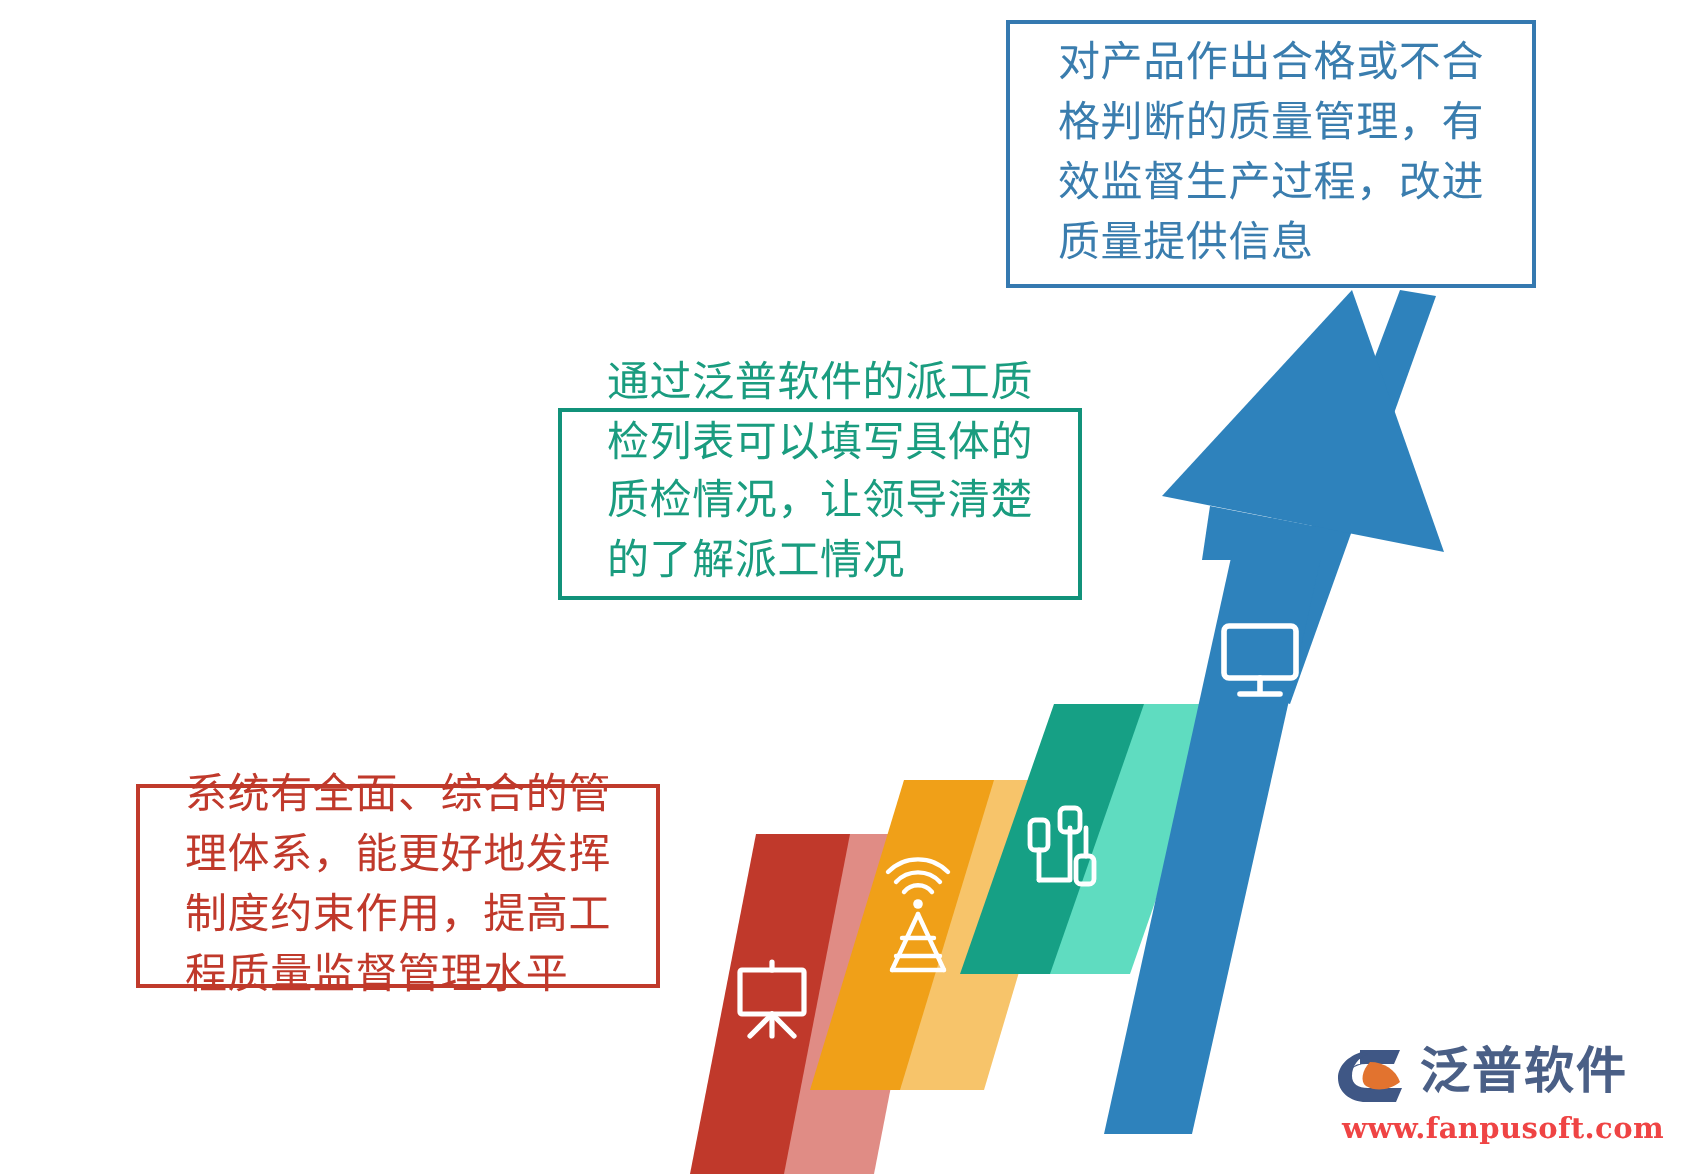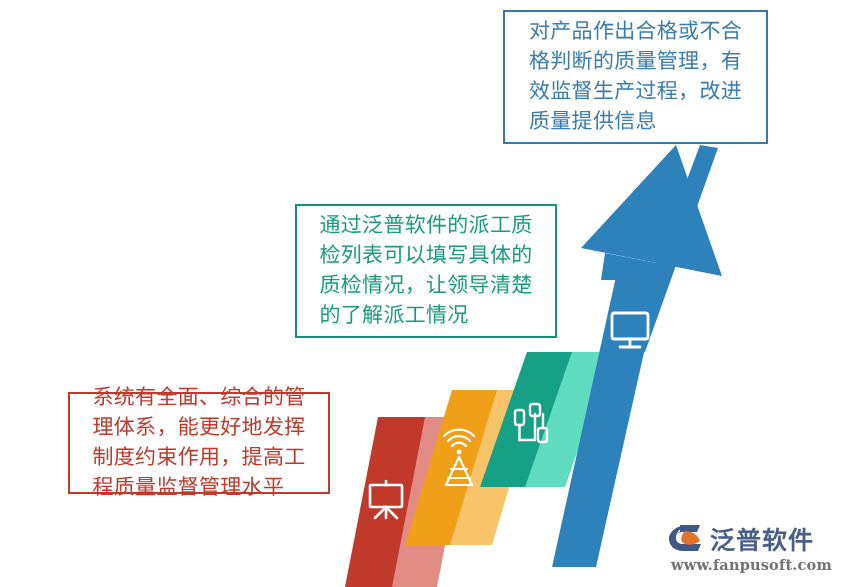--- a/index.html
+++ b/index.html
@@ -44,25 +44,26 @@
   #callout-blue {
     left: 503px;
     top: 10px;
     width: 265px;
     height: 134px;
     border-color: #3579b0;
   }
   #callout-blue .callout-text { color: #3a7dae; }
 
   #callout-green {
-    left: 295px;
+    left: 279px;
     top: 204px;
     width: 262px;
-    height: 134px;
+    height: 96px;
     border-color: #11927a;
+    align-items: flex-end;
   }
   #callout-green .callout-text { color: #1a9c7f; }
 
   #callout-red {
     left: 68px;
     top: 392px;
     width: 262px;
     height: 102px;
     border-color: #c03a2b;
   }
@@ -83,37 +84,37 @@
     position: absolute;
     right: 14px;
     bottom: 14px;
     z-index: 40;
     display: flex;
     flex-direction: column;
     align-items: flex-start;
   }
   #logo-row {
     display: flex;
-    align-items: flex-end;
+    align-items: flex-start;
     gap: 4px;
   }
   #logo-mark { display: block; }
   #logo-name {
     font-family: "DejaVu Sans", "Liberation Sans", sans-serif;
     font-size: 25px;
     font-weight: bold;
     color: #4a5f86;
     letter-spacing: 1px;
     line-height: 1;
   }
   #logo-url {
     font-family: "DejaVu Serif", "Liberation Serif", serif;
     font-size: 14.5px;
     font-weight: bold;
-    color: #737373;
+    color: #ef4444;
     letter-spacing: 0.2px;
     margin-top: 3px;
     margin-left: 3px;
   }
 </style>
 </head>
 <body>
 
 <div id="stage">
 

